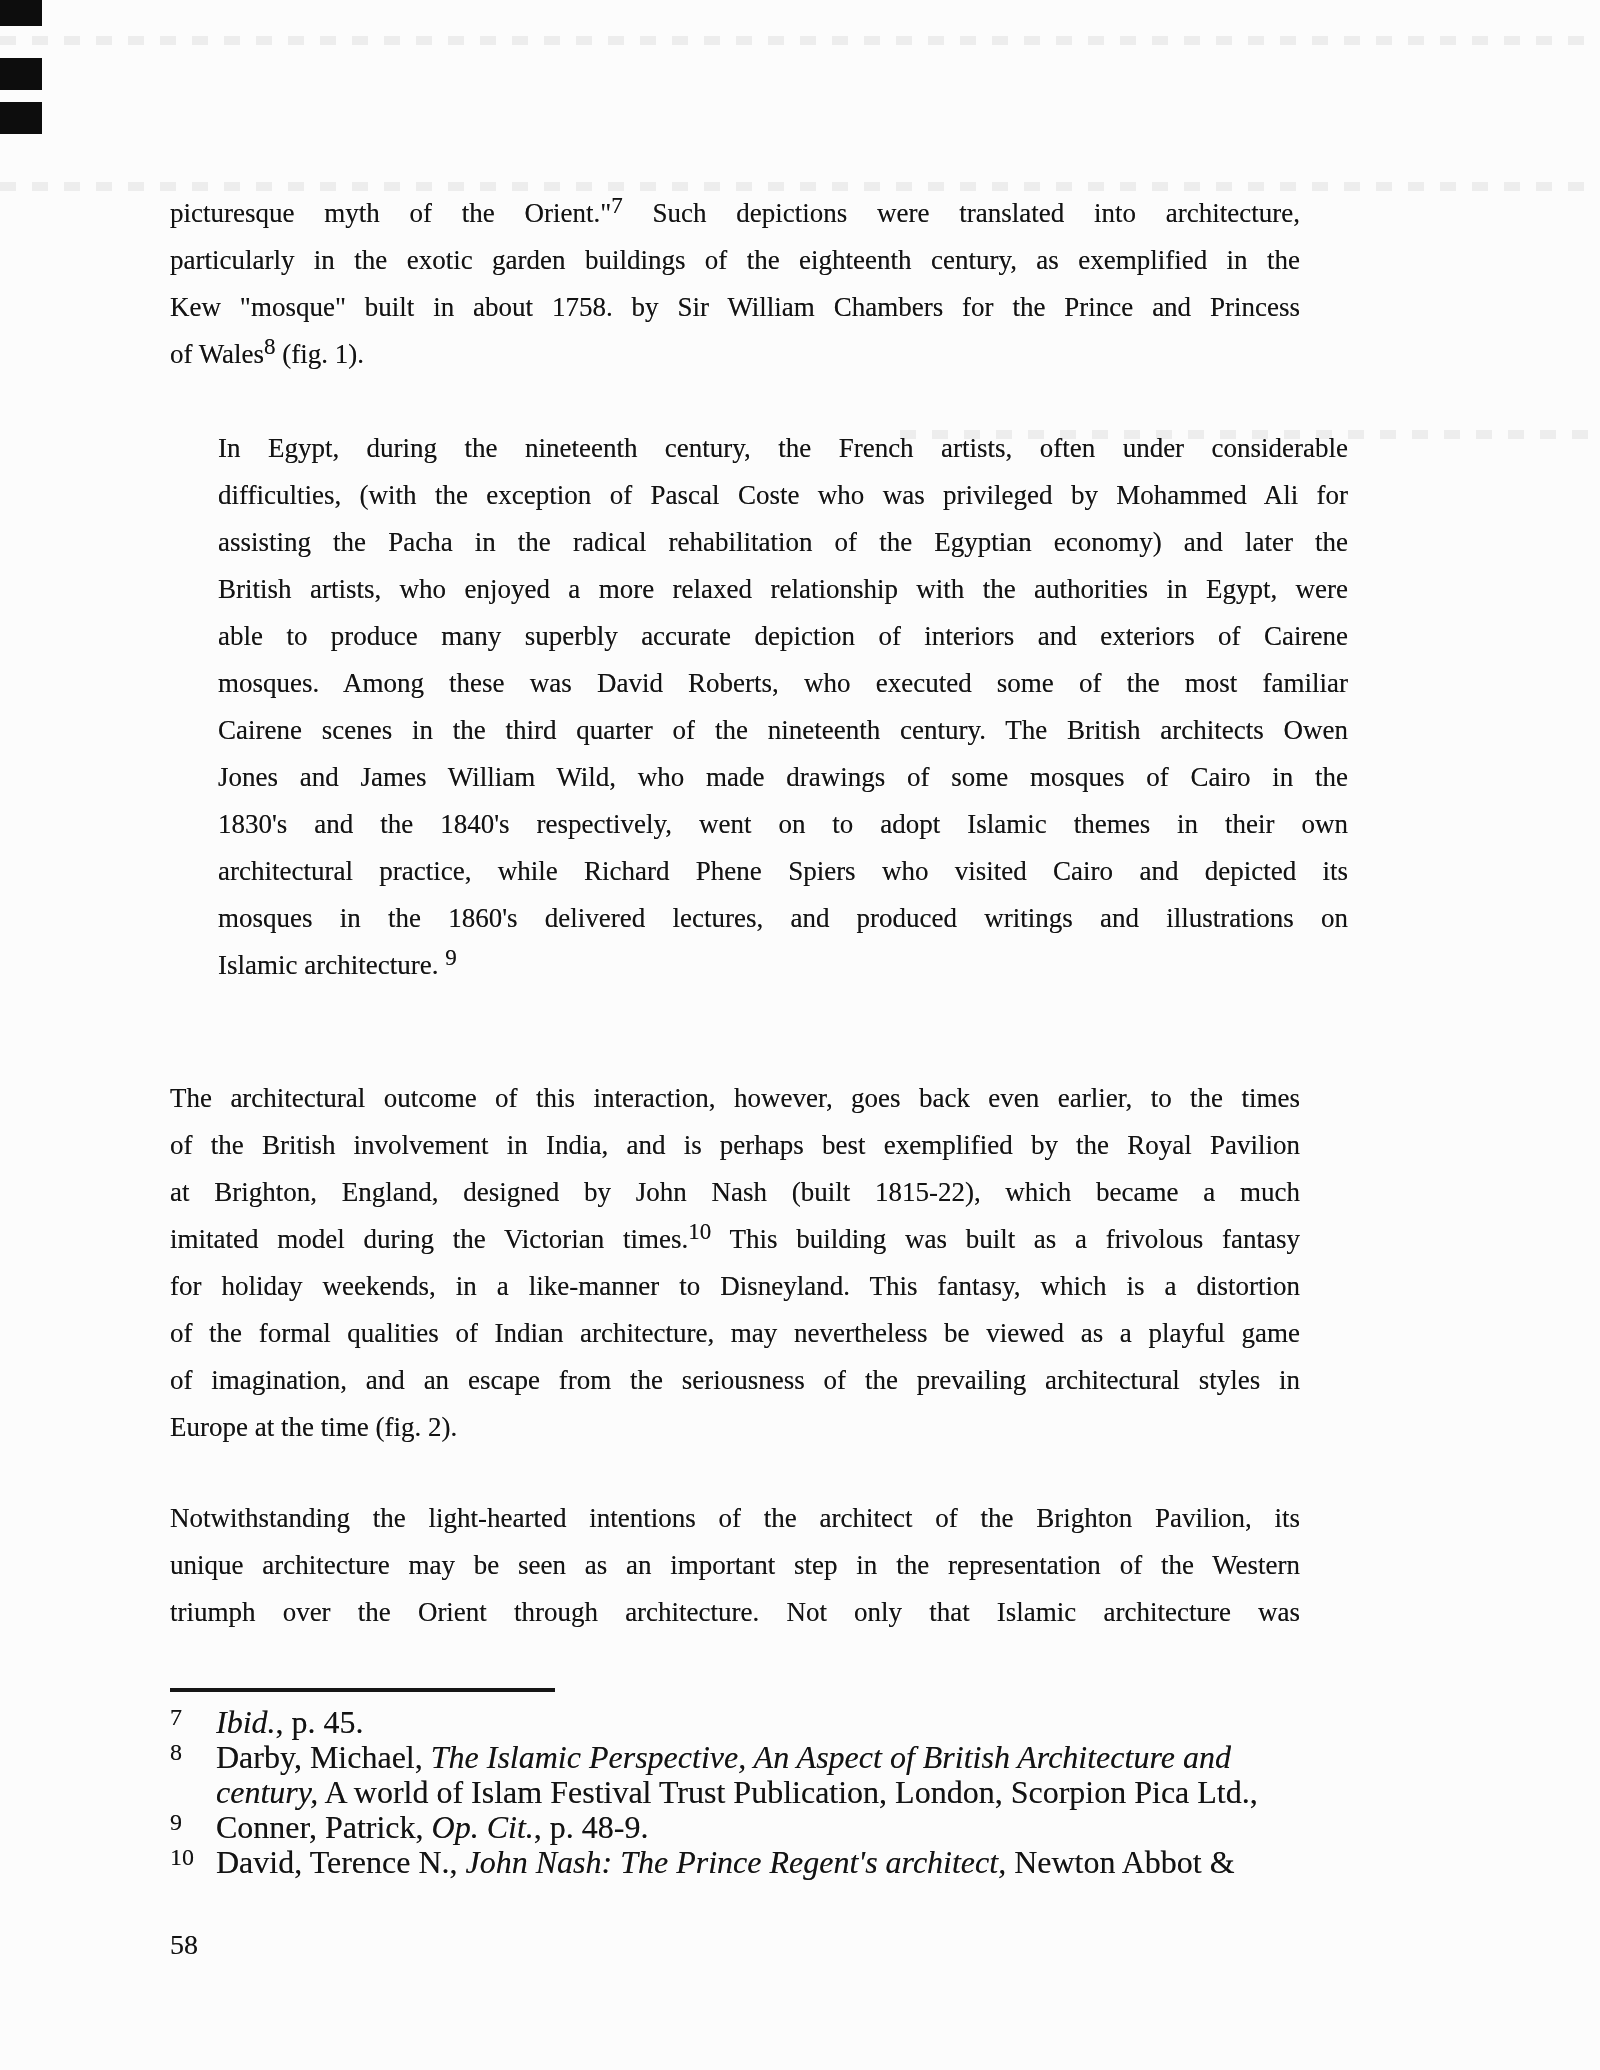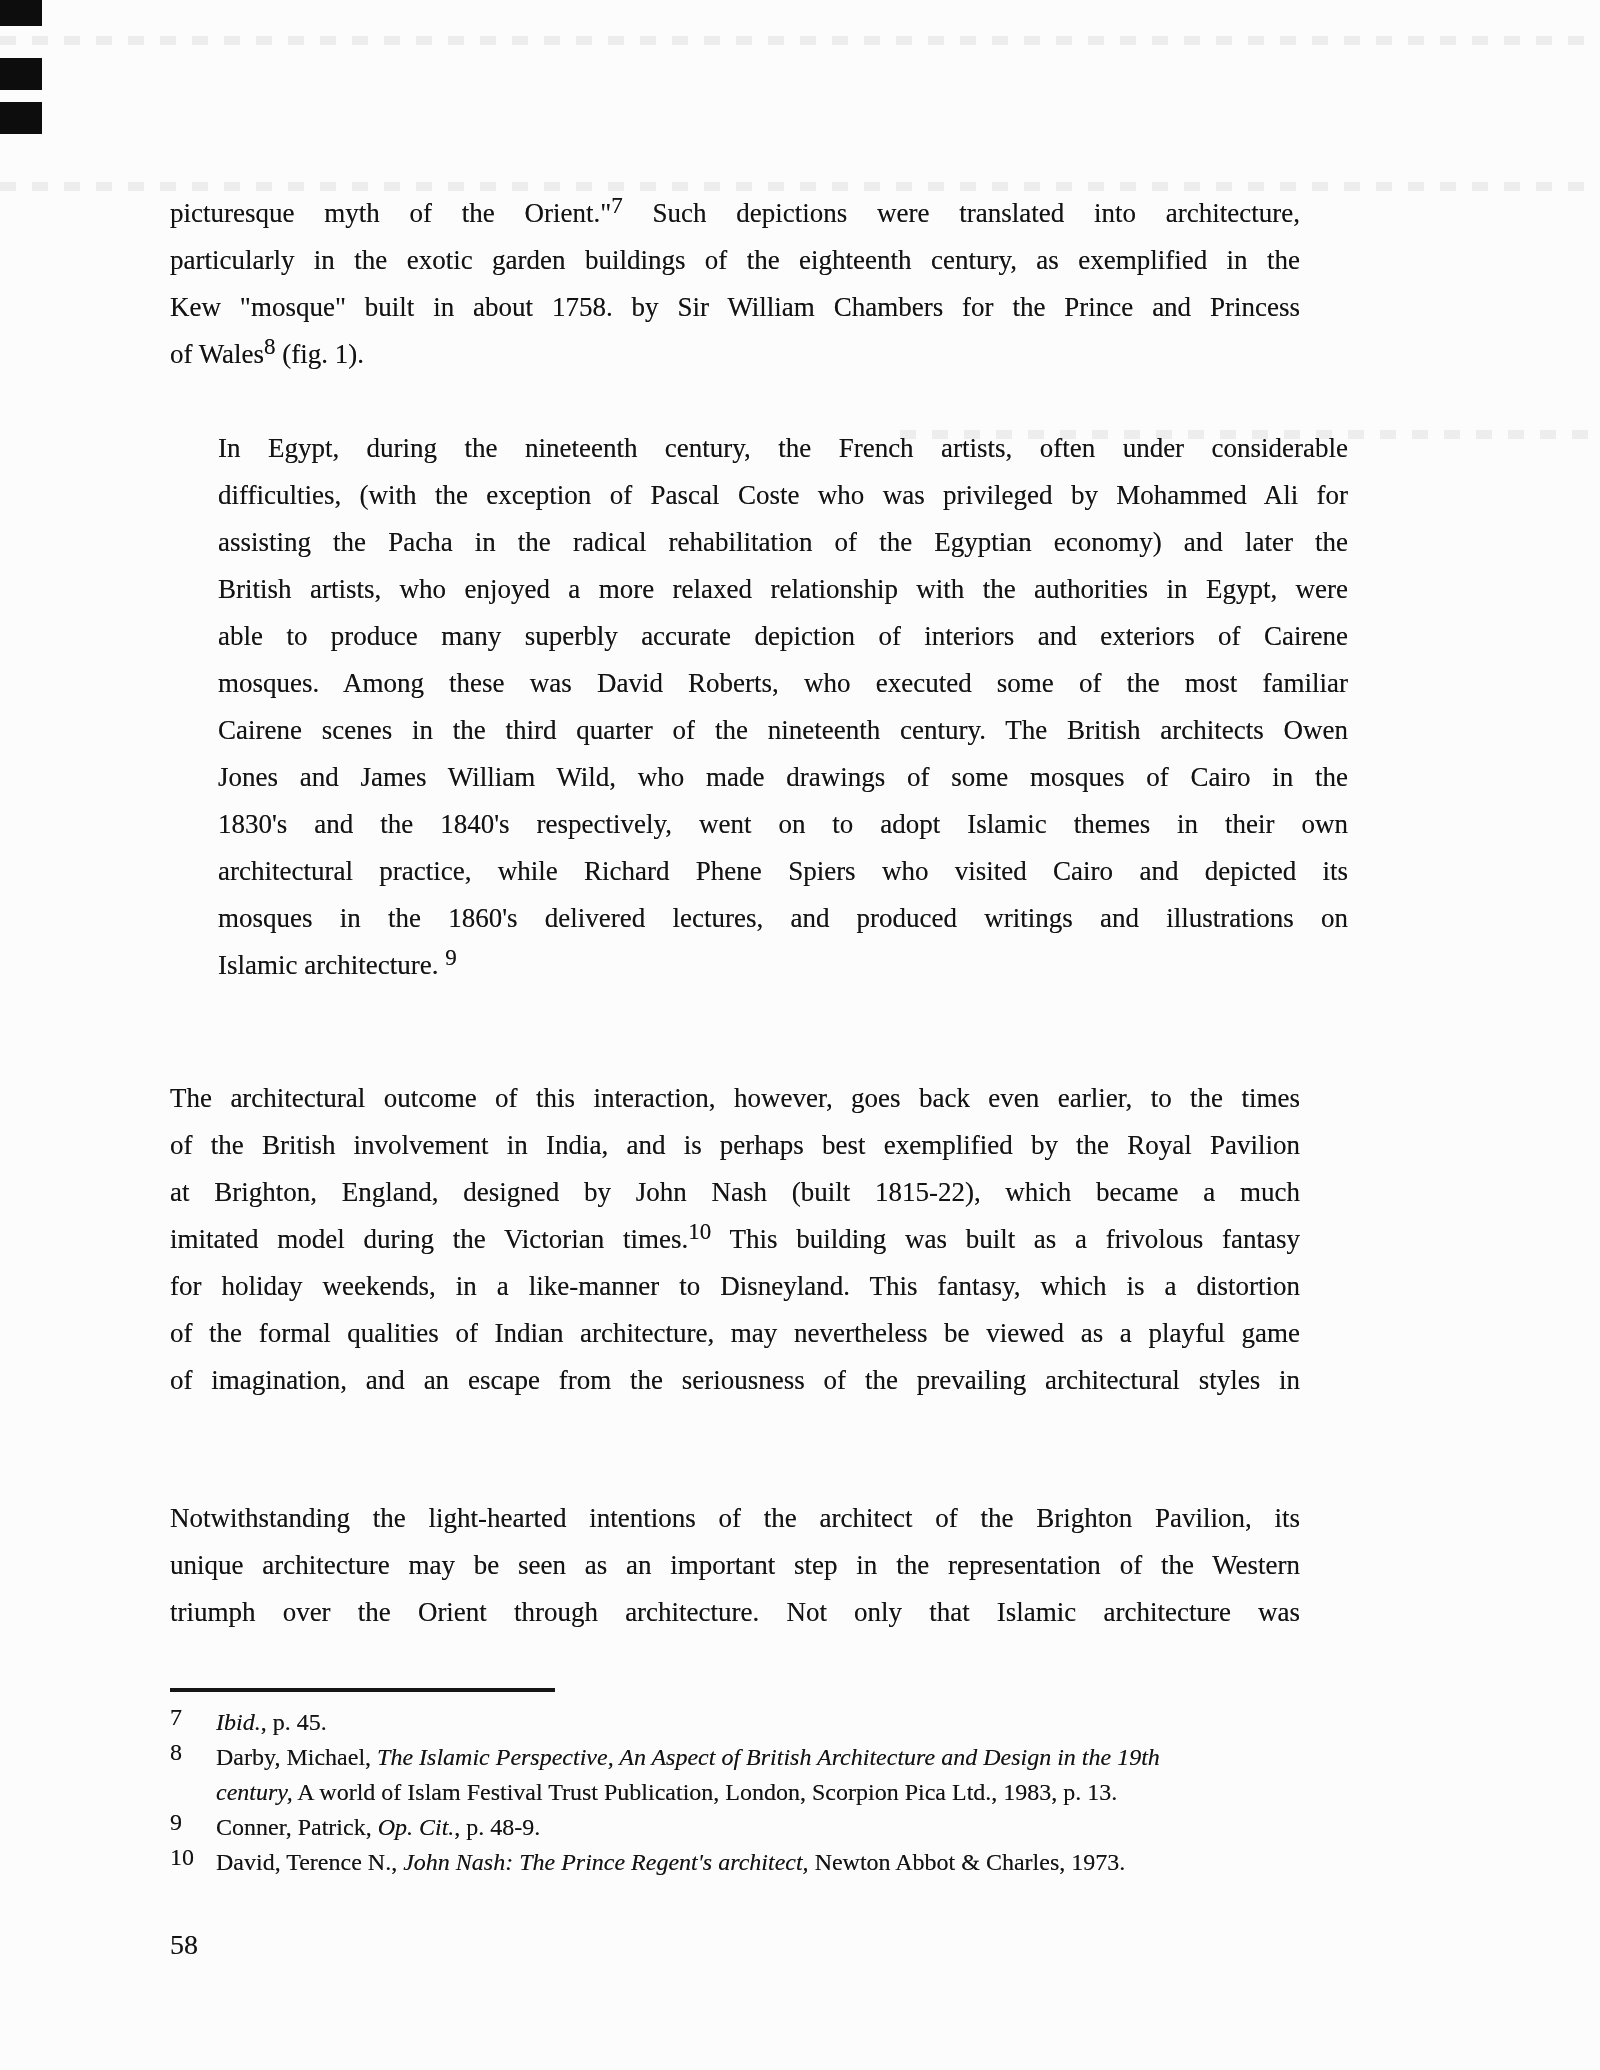--- a/index.html
+++ b/index.html
@@ -34,21 +34,21 @@
   .tline.lastline{text-align-last:left;}
   .para sup{
     font-size:23px;line-height:0;
     position:relative;top:-9px;vertical-align:baseline;
   }
   
   .fnsep{position:absolute;left:170px;width:385px;height:4px;background:var(--rule,#161616);}
   .footnotes{position:absolute;left:170px;width:1140px;}
   .fnrow{display:flex;align-items:flex-start;}
   .fnnum{flex:0 0 46px;width:46px;font-size:24px;line-height:35px;position:relative;top:-5px;}
-  .fntext{flex:1;font-size:24px;line-height:35px;text-align:left;}
+  .fntext{flex:1;font-size:32px;line-height:35px;text-align:left;}
   .fnline{height:35px;overflow:hidden;}
   .pagenum{
     position:absolute;left:170px;width:1130px;
     font-size:28px;line-height:34px;
   }
 </style>
 </head>
 <body>
 
 <div class="page">
@@ -81,20 +81,21 @@
       <div class="tline lastline">Islamic architecture. <sup>9</sup></div>
     </div>
   <div class="para" style="top:1075px;">
       <div class="tline">The architectural outcome of this interaction, however, goes back even earlier, to the times</div>
       <div class="tline">of the British involvement in India, and is perhaps best exemplified by the Royal Pavilion</div>
       <div class="tline">at Brighton, England, designed by John Nash (built 1815-22), which became a much</div>
       <div class="tline">imitated model during the Victorian times.<sup>10</sup> This building was built as a frivolous fantasy</div>
       <div class="tline">for holiday weekends, in a like-manner to Disneyland. This fantasy, which is a distortion</div>
       <div class="tline">of the formal qualities of Indian architecture, may nevertheless be viewed as a playful game</div>
       <div class="tline">of imagination, and an escape from the seriousness of the prevailing architectural styles in</div>
+      <div class="tline lastline">Europe at the time (fig. 2).</div>
     </div>
   <div class="para" style="top:1495px;">
       <div class="tline">Notwithstanding the light-hearted intentions of the architect of the Brighton Pavilion, its</div>
       <div class="tline">unique architecture may be seen as an important step in the representation of the Western</div>
       <div class="tline">triumph over the Orient through architecture. Not only that Islamic architecture was</div>
     </div>
 
   <div class="fnsep" style="top:1688px;"></div>
   <div class="footnotes" id="fns" style="top:1705px;">
       <div class="fnrow">

